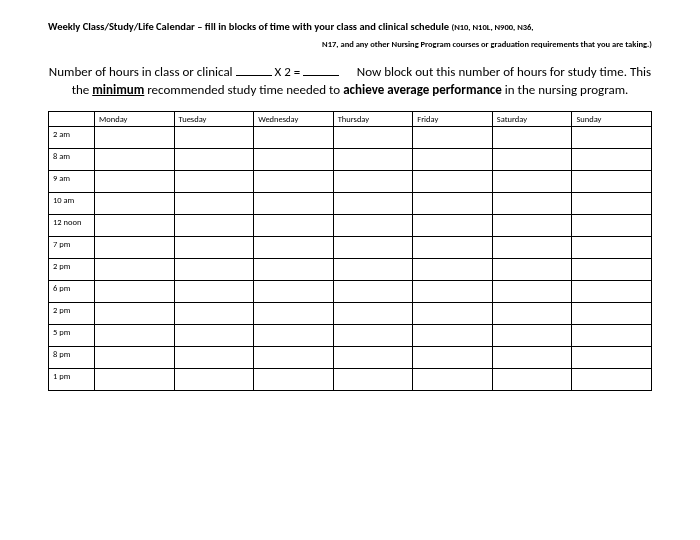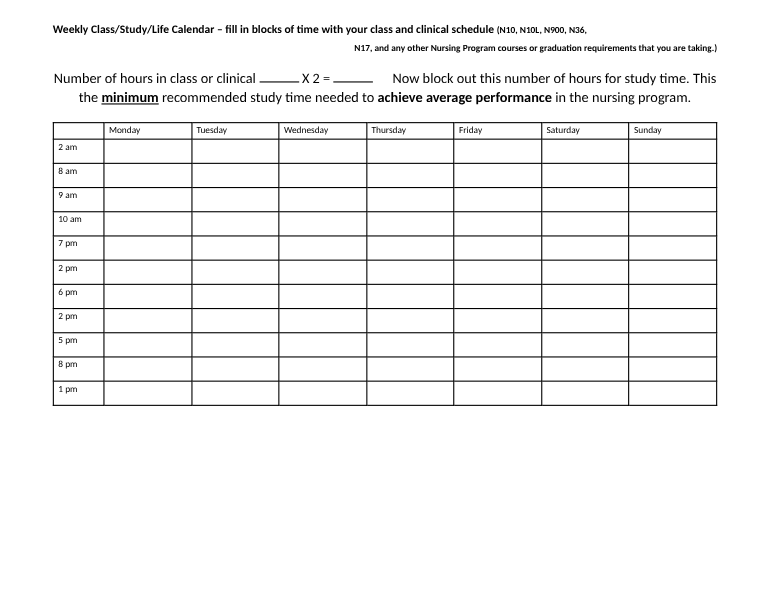--- a/index.html
+++ b/index.html
@@ -142,20 +142,30 @@
           <td class="time-label">10 am</td>
           <td></td>
           <td></td>
           <td></td>
           <td></td>
           <td></td>
           <td></td>
           <td></td>
         </tr>
         <tr>
+          <td class="time-label">12 noon</td>
+          <td></td>
+          <td></td>
+          <td></td>
+          <td></td>
+          <td></td>
+          <td></td>
+          <td></td>
+        </tr>
+        <tr>
           <td class="time-label">7 pm</td>
           <td></td>
           <td></td>
           <td></td>
           <td></td>
           <td></td>
           <td></td>
           <td></td>
         </tr>
         <tr>

